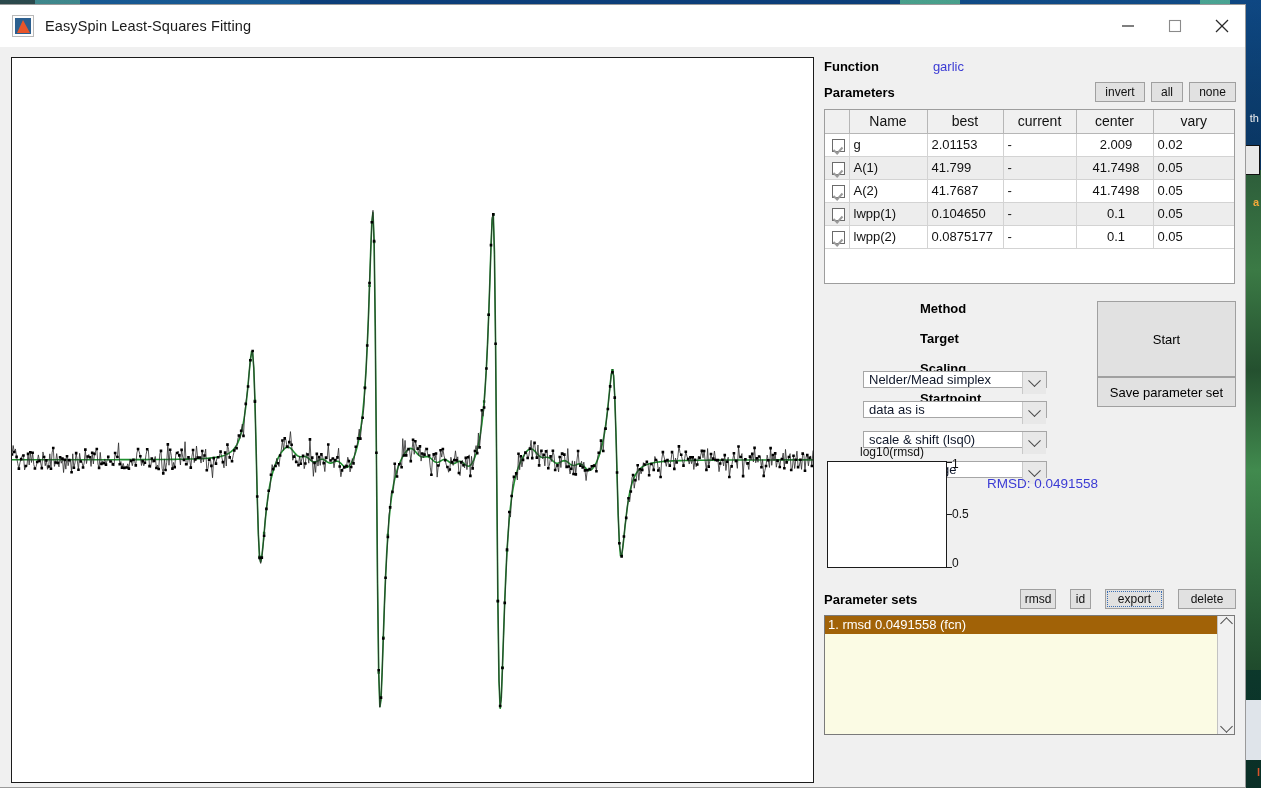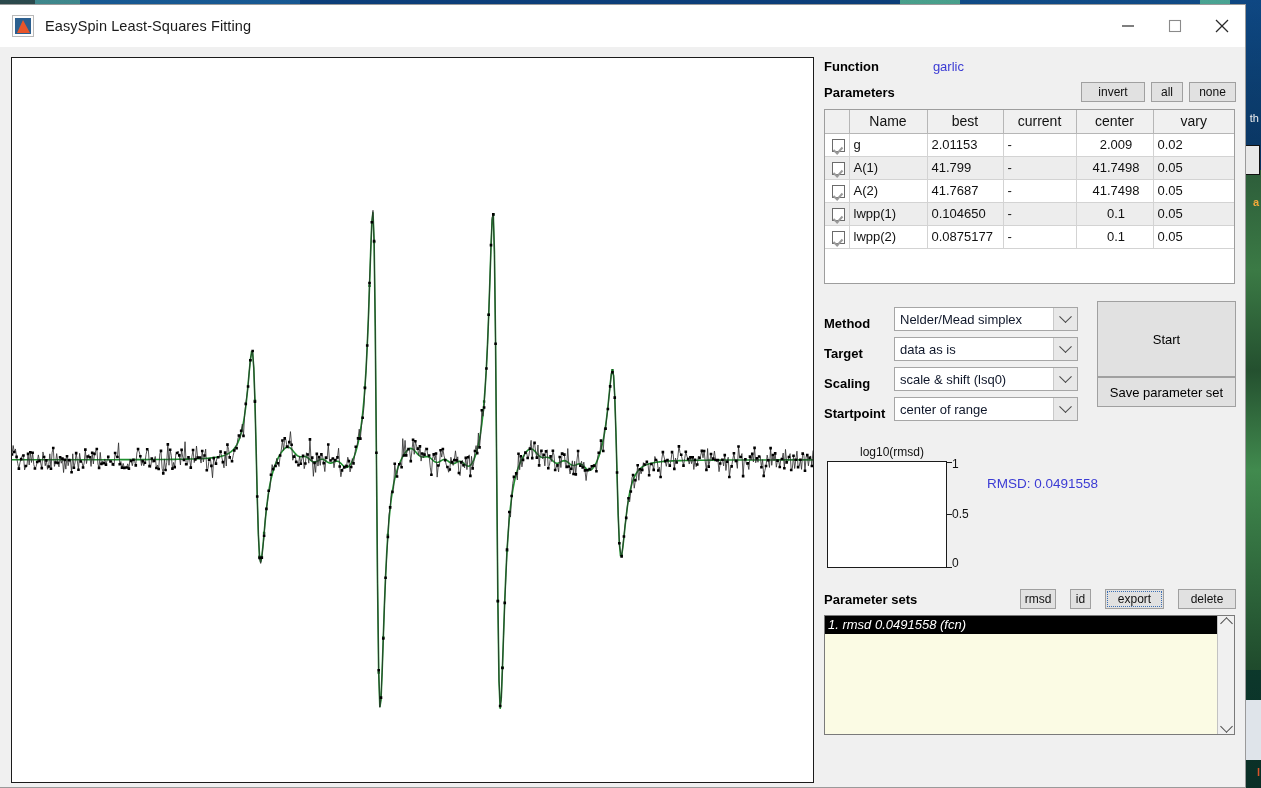--- a/index.html
+++ b/index.html
@@ -94,21 +94,21 @@
   .lbl-bold { font-weight: bold; font-size: 13px; color:#000; }
   #func-name { color:#3b3bd4; font-size:13px; margin-left:54px; cursor:pointer; }
 
   .row-params { display:flex; align-items:center; margin-top:3px; height:24px; }
   .param-btns { margin-left:auto; display:flex; gap:6px; }
   .gbtn {
     background:#e1e1e1; border:1px solid #a0a0a0; color:#111;
     font-size:12px; padding:2px 0; text-align:center; cursor:pointer;
     font-family:"Liberation Sans", sans-serif;
   }
-  #btn-invert { width:64px; }
+  #btn-invert { width:50px; }
   #btn-all { width:32px; }
   #btn-none { width:47px; }
 
   
   #param-table-wrap {
     margin-top:5px; width:411px; height:175px;
     border:1px solid #9d9d9d; background:#fff; overflow:hidden;
   }
   table.ptbl { border-collapse: collapse; width:100%; table-layout:fixed; font-size:13px; }
   table.ptbl th {
@@ -135,21 +135,21 @@
   }
   .cb::after {
     content:""; position:absolute; left:2px; top:5px; width:4px; height:7px;
     border:solid #9a9a9a; border-width:0 2px 2px 0; transform: rotate(42deg);
   }
   #tbl-filler { background:#fff; }
 
   
   #controls { margin-top:17px; display:flex; }
   #ctrl-left { width:262px; flex:0 0 262px; }
-  .ctrl-row { display:flex; align-items:flex-end; height:30px; }
+  .ctrl-row { display:flex; align-items:center; height:30px;flex-direction:column; }
   .ctrl-lab { width:70px; flex:0 0 70px; font-weight:bold; font-size:13px; color:#000; }
   .dd {
     width:184px; height:24px; background:#fff; border:1px solid #a6a6a6;
     display:flex; align-items:center; position:relative; cursor:pointer;
   }
   .dd span.val { font-size:13px; color:#0f172a; padding-left:5px; }
   .dd .arrowbox {
     position:absolute; right:0; top:0; width:24px; height:22px;
     background:#e8e8e8; border-left:1px solid #c9c9c9;
     display:flex; align-items:center; justify-content:center;
@@ -402,21 +402,21 @@
         <span class="pbtns">
           <span class="gbtn" id="btn-rmsd">rmsd</span>
           <span class="gbtn" id="btn-id">id</span>
           <span class="gbtn" id="btn-export">export</span>
           <span class="gbtn" id="btn-delete">delete</span>
         </span>
       </div>
 
       <div id="pset-list">
         <div id="pset-items">
-            <div class="pset-item" style="background: #000000; font-style: italic;">1. rmsd 0.0491558 (fcn)</div>
+            <div class="pset-item" style="background: #a16207;">1. rmsd 0.0491558 (fcn)</div>
           </div>
         <div id="pset-scroll">
           <span class="sb-arrow sb-up"></span>
           <span class="sb-arrow sb-down"></span>
         </div>
       </div>
 
     </div>
   </div>
 </div>

